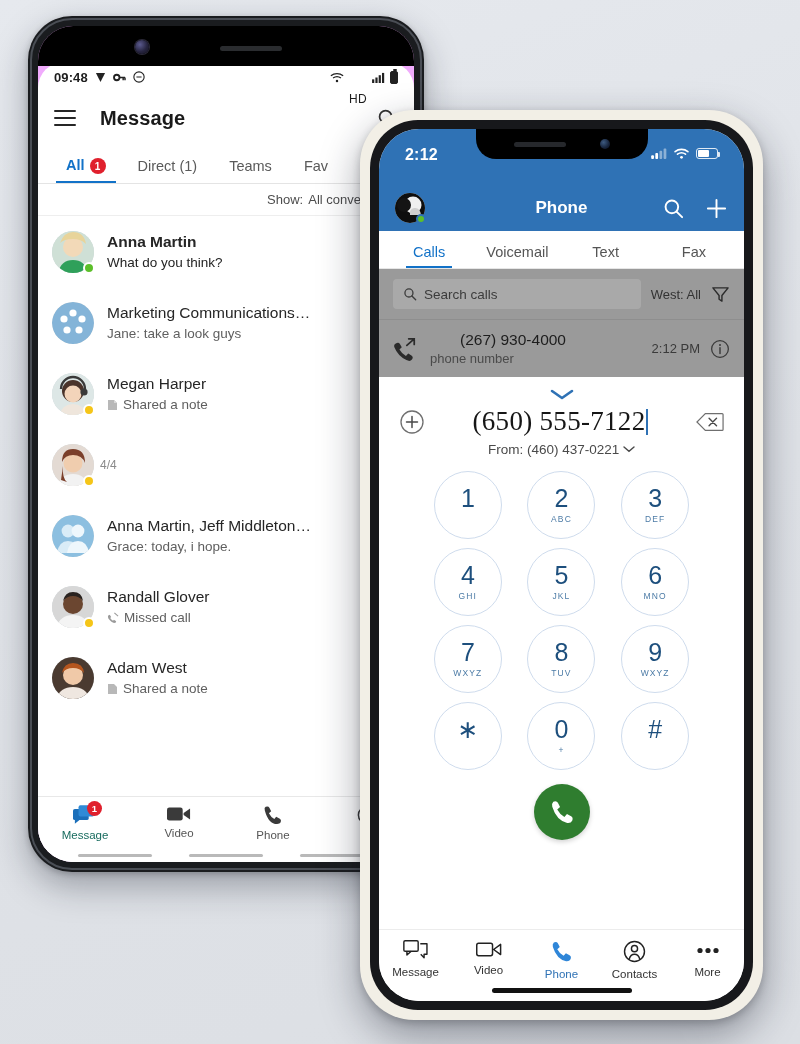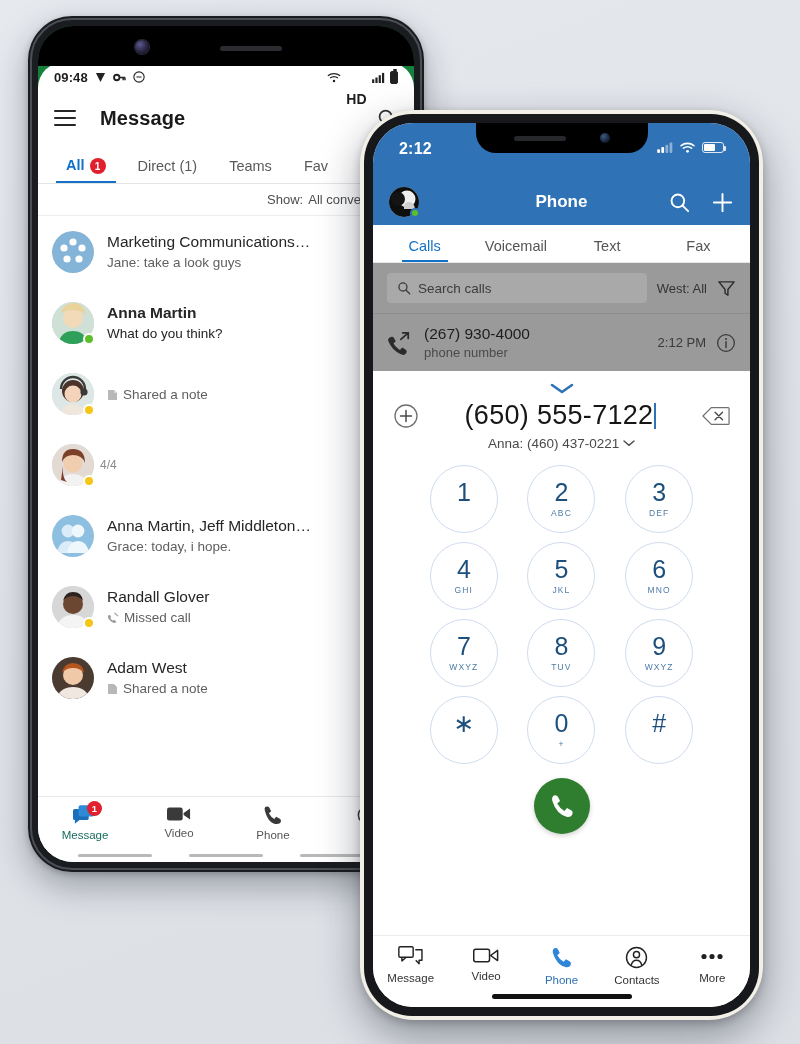--- a/index.html
+++ b/index.html
@@ -19,35 +19,35 @@
     border-radius: 44px;
     box-shadow: 0 14px 34px rgba(20,26,40,.34), 0 2px 6px rgba(0,0,0,.22);
     padding: 10px;
   }
   #android:before{
     content:""; position:absolute; inset:2px; border-radius:42px;
     border:2px solid #4a4e55; pointer-events:none;
   }
   #android-screen {
     position: relative; width: 100%; height: 100%;
-    background: #15803d; border-radius: 35px; overflow: hidden;
+    background: #f0abfc; border-radius: 35px; overflow: hidden;
   }
   .and-notchbar { position:absolute; left:0; top:0; width:100%; height:40px; background:#000; z-index:5;}
   .and-cam { position:absolute; left:97px; top:14px; width:14px; height:14px; border-radius:50%;
              background: radial-gradient(circle at 35% 33%, #5b5a8e 0%, #26243f 55%, #14121f 100%);
              box-shadow:0 0 0 1px #2b2938; }
   .and-speaker{ position:absolute; left:182px; top:20px; width:62px; height:5px; border-radius:3px; background:#2a2c2f;}
 
   .and-body{ position:absolute; left:0; top:36px; width:100%; height:calc(100% - 36px);
              background:#fff; border-radius:26px 26px 0 0; overflow:hidden;}
   .and-status{ height:30px; display:flex; align-items:center; padding:0 16px; font-size:12.5px; color:#1d1d1d;}
   .and-status .clock{ font-weight:600; letter-spacing:.1px; font-size:13px;}
   .and-status .si{ margin-left:7px; font-size:12px; color:#222; display:inline-flex; align-items:center;}
   .and-status .right{ margin-left:auto; display:flex; align-items:center; gap:5px;}
-  .hd-badge{ font-size:14px; font-weight:700; letter-spacing:.3px;margin-top:43px;}
+  .hd-badge{ font-size:12px; font-weight:400; letter-spacing:.3px;margin-top:43px;}
   .batt{ width:8px; height:13px; border:1.4px solid #222; border-radius:2px; position:relative; background:#222;}
   .batt:before{content:"";position:absolute;left:2px;top:-3px;width:4px;height:2px;background:#222;border-radius:1px;}
 
   .and-appbar{ height:52px; display:flex; align-items:center; padding:0 16px; background:#fff;}
   .and-burger{ width:22px; height:16px; display:flex; flex-direction:column; justify-content:space-between; cursor:pointer;}
   .and-burger i{ display:block; height:2px; background:#262626; border-radius:1px;}
   .and-title{ font-size:20px; font-weight:700; color:#1a1a1a; margin-left:24px; letter-spacing:.1px;}
   .and-search{ margin-left:auto; }
 
   .and-tabs{ display:flex; align-items:flex-end; height:40px; padding:0 12px; border-bottom:1px solid #e4e4e4; background:#fff;}
@@ -90,21 +90,21 @@
               background:#e0202d; color:#fff; font-size:9.5px; font-weight:700; display:flex; align-items:center; justify-content:center; padding:0 3px;}
   .and-gesture{ position:absolute; bottom:5px; left:0; width:100%; display:flex; justify-content:space-around; padding:0 22px;}
   .and-gesture i{ display:block; width:74px; height:3px; border-radius:2px; background:#b9b9b9;}
 
   
   #iphone{
     position:absolute; left:360px; top:110px; width:403px; height:910px;
     background:#f2efe6;
     border-radius:54px;
     box-shadow:0 16px 40px rgba(20,26,40,.40), 0 3px 8px rgba(0,0,0,.2);
-    padding:4px;
+    padding:10px;
   }
   #iphone-inner{ width:100%; height:100%; background:#17181b; border-radius:48px; padding:9px;}
   #ip-screen{ position:relative; width:100%; height:100%; background:#fff; border-radius:40px; overflow:hidden;}
 
   .ip-statusbar{ position:relative; height:56px; background:#2f72b5; display:flex; align-items:flex-start; padding:17px 26px 0 26px; color:#fff;}
   .ip-time{ font-size:16px; font-weight:700; letter-spacing:.2px;}
   .ip-stat-right{ margin-left:auto; display:flex; align-items:center; gap:7px; padding-top:2px;}
   .ip-notch{ position:absolute; left:50%; transform:translateX(-50%); top:0; width:172px; height:30px;
              background:#000; border-radius:0 0 20px 20px; display:flex; align-items:center; justify-content:center; gap:34px;}
   .ip-notch .sp{ width:52px; height:5px; border-radius:3px; background:#26282c;}
@@ -125,27 +125,27 @@
   .ip-tab.active{ color:#1272c8;}
   .ip-tab.active:after{ content:""; position:absolute; left:50%; transform:translateX(-50%); bottom:0; width:46px; height:2.5px; background:#1272c8;}
 
   .ip-dim{ background:#9a9a9a; }
   .ip-searchrow{ display:flex; align-items:center; padding:10px 14px; gap:10px;}
   .ip-searchbox{ flex:1; height:30px; background:#a9a9a9; border-radius:4px; display:flex; align-items:center; gap:7px; padding:0 10px; font-size:13.5px; color:#3c3c3c;}
   .ip-showlbl{ font-size:13px; color:#333; white-space:nowrap;}
 
   .ip-callrow{ display:flex; align-items:center; padding:11px 14px; border-top:1px solid #8e8e8e;}
   .ip-calltxt{ margin-left:13px; flex:1;}
-  .ip-callnum{ font-size:15.5px; color:#1d1d1d;}
+  .ip-callnum{ font-size:15.5px; color:#1d1d1d;margin-left:30px;}
   .ip-calltype{ font-size:13px; color:#4a4a4a; margin-top:2px;}
   .ip-calltime{ font-size:13px; color:#3a3a3a; margin-right:10px;}
 
   .ip-dialer{ background:#fff; padding-top:8px;}
   .ip-chev{ display:flex; justify-content:center; padding:4px 0 2px;}
-  .ip-numrow{ display:flex; align-items:center; padding:4px 20px 0 20px;}
+  .ip-numrow{ display:flex; align-items:center; padding:4px 20px 0 20px;font-family:Liberation Serif, serif;}
   .ip-number{ flex:1; text-align:center; font-size:27px; color:#161616; letter-spacing:.3px; position:relative;}
   .ip-caret{ display:inline-block; width:2px; height:26px; background:#2f72b5; vertical-align:-5px; margin-left:1px;}
   .ip-from{ text-align:center; font-size:13.5px; color:#4a4a4a; margin-top:5px;}
 
   .ip-keypad{ display:grid; grid-template-columns:repeat(3,1fr); justify-items:center; gap:9px 0; padding:14px 42px 0 42px;}
   .ip-key{ width:68px; height:68px; border-radius:50%; border:1px solid #cfdced; display:flex; flex-direction:column;
            align-items:center; justify-content:center; background:#fff;}
   .ip-key .d{ font-size:25px; color:#1d4f7d; line-height:1; font-weight:400;}
   .ip-key .s{ font-size:8.5px; color:#4c7ba6; letter-spacing:1.1px; margin-top:3px; height:10px;}
   .ip-callbtn{ margin:14px auto 0 auto; width:56px; height:56px; border-radius:50%; background:#2f7d2f;
@@ -242,74 +242,75 @@
           <span>Show:</span>
           <b>All conversation</b>
         </div>
 
         <div class="conv-list">
 
           <div class="conv">
             <div class="av">
               <div class="ph">
                   <svg width="42" height="42" viewBox="0 0 42 42">
+                    <rect width="42" height="42" fill="#cfe0d6"></rect>
+                    <circle cx="21" cy="16" r="10" fill="#f2d9b8"></circle>
+                    <path d="M6 42 q3-13 15-13 q12 0 15 13 z" fill="#2fa05a"></path>
+                    <path d="M8 12 q4-11 13-11 q11 0 13 12 q-5-5-13-5 q-9 0-13 4z" fill="#e8d49a"></path>
+                  </svg>
+                </div>
+              <span class="dot green"></span>
+            </div>
+            <div class="conv-txt">
+              <div class="conv-name bold">Anna Martin</div>
+              <div class="conv-sub bold">
+                  <span>What do you think?</span>
+                </div>
+            </div>
+            <div class="conv-time">3</div>
+          </div>
+
+          <div class="conv">
+            <div class="av">
+              <div class="ph">
+                  <svg width="42" height="42" viewBox="0 0 42 42">
                     <circle cx="21" cy="21" r="21" fill="#84b4d8"></circle>
                     <circle cx="21" cy="11" r="3.6" fill="#fff"></circle>
                     <circle cx="12" cy="17" r="3.6" fill="#fff"></circle>
                     <circle cx="30" cy="17" r="3.6" fill="#fff"></circle>
                     <circle cx="15" cy="28" r="3.6" fill="#fff"></circle>
                     <circle cx="27" cy="28" r="3.6" fill="#fff"></circle>
                   </svg>
                 </div>
             </div>
             <div class="conv-txt">
               <div class="conv-name">Marketing Communications…</div>
               <div class="conv-sub">
                   <span>Jane: take a look guys</span>
-                </div>
-            </div>
-            <div class="conv-time">3</div>
-          </div>
-
-          <div class="conv">
-            <div class="av">
-              <div class="ph">
-                  <svg width="42" height="42" viewBox="0 0 42 42">
-                    <rect width="42" height="42" fill="#cfe0d6"></rect>
-                    <circle cx="21" cy="16" r="10" fill="#f2d9b8"></circle>
-                    <path d="M6 42 q3-13 15-13 q12 0 15 13 z" fill="#2fa05a"></path>
-                    <path d="M8 12 q4-11 13-11 q11 0 13 12 q-5-5-13-5 q-9 0-13 4z" fill="#e8d49a"></path>
-                  </svg>
-                </div>
-              <span class="dot green"></span>
-            </div>
-            <div class="conv-txt">
-              <div class="conv-name bold">Anna Martin</div>
-              <div class="conv-sub bold">
-                  <span>What do you think?</span>
                 </div>
             </div>
             <div class="conv-time">3</div>
           </div>
 
           <div class="conv">
             <div class="av">
               <div class="ph">
                   <svg width="42" height="42" viewBox="0 0 42 42">
                     <rect width="42" height="42" fill="#dde7e6"></rect>
                     <circle cx="21" cy="18" r="11" fill="#4a332a"></circle>
                     <circle cx="21" cy="21" r="8.5" fill="#f3d4ba"></circle>
                     <path d="M7 42 q4-11 14-11 q10 0 14 11z" fill="#efe6dc"></path>
                     <path d="M9 16 a12 12 0 0 1 24 0" stroke="#3a3a3a" stroke-width="2.4" fill="none"></path>
                     <circle cx="32" cy="19" r="3.6" fill="#3a3a3a"></circle>
                   </svg>
                 </div>
               <span class="dot yellow"></span>
             </div>
             <div class="conv-txt">
+              <div class="conv-name">Megan Harper</div>
               <div class="conv-sub">
                 <span>
                     <svg width="11" height="12" viewBox="0 0 11 12">
                       <path d="M1 1 h6 l3 3 v7 h-9z" fill="#b8b8b8"></path>
                       <path d="M7 1 v3 h3" fill="#d8d8d8"></path>
                     </svg>
                   </span>
                 <span>Shared a note</span>
               </div>
             </div>
@@ -593,21 +594,21 @@
             <span class="ip-number"><span>(650) 555-7122</span><i class="ip-caret"></i></span>
             <span>
               <svg width="28" height="22" viewBox="0 0 30 22">
                   <path d="M10 2 H28 a1 1 0 0 1 1 1 v16 a1 1 0 0 1 -1 1 H10 L1 11 Z" fill="none" stroke="#6f6f6f" stroke-width="1.3"></path>
                   <path d="M14 7 L22 15 M22 7 L14 15" stroke="#4a4a4a" stroke-width="1.5" stroke-linecap="round"></path>
                 </svg>
             </span>
           </div>
 
           <div class="ip-from">
-            <span>Anna:</span>
+            <span>From:</span>
             <span>(460) 437-0221</span>
             <span>
               <svg width="12" height="8" viewBox="0 0 12 8" style="display:inline-block;vertical-align:1px">
                   <path d="M1 2 L6 6.4 L11 2" stroke="#4a4a4a" stroke-width="1.4" fill="none" stroke-linecap="round"></path>
                 </svg>
             </span>
           </div>
 
           <div class="ip-keypad">
             <div class="ip-key">

